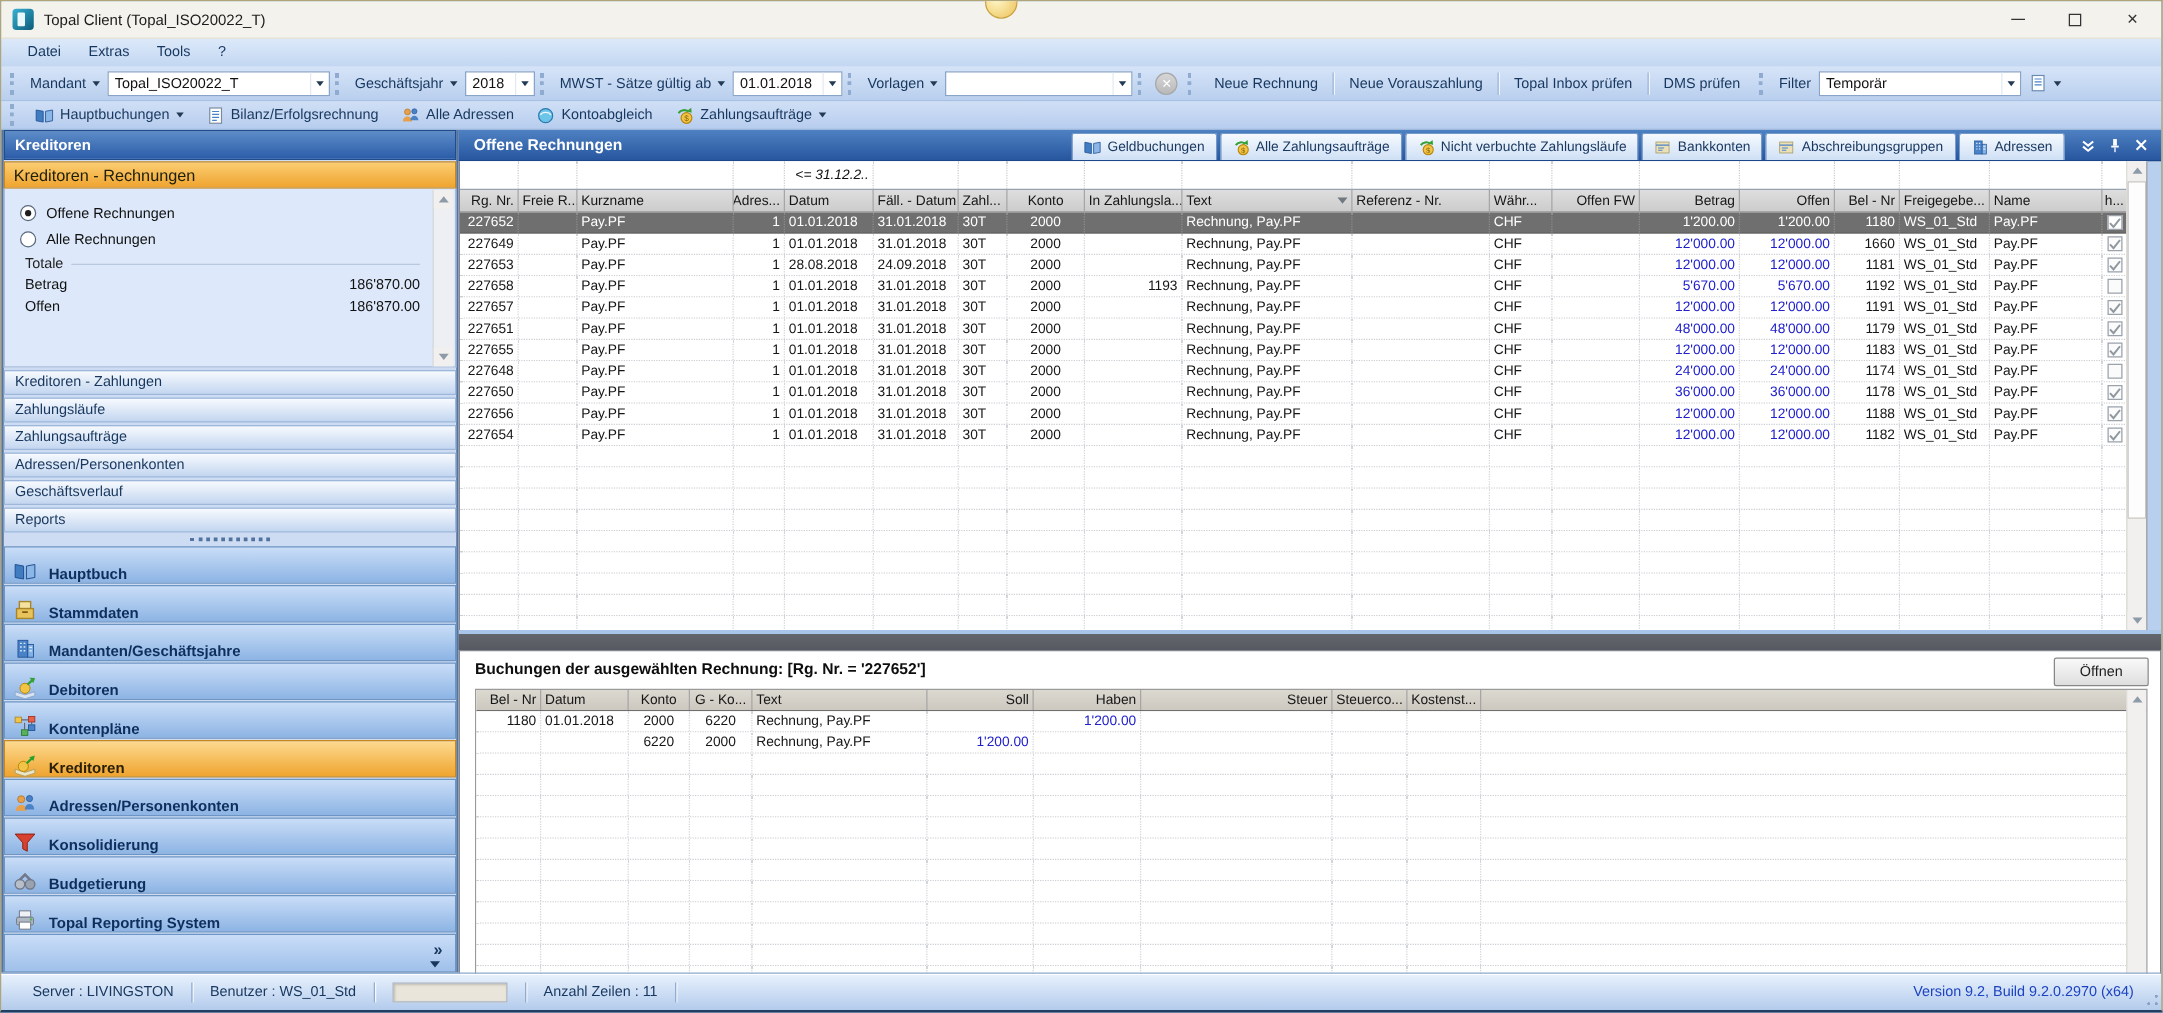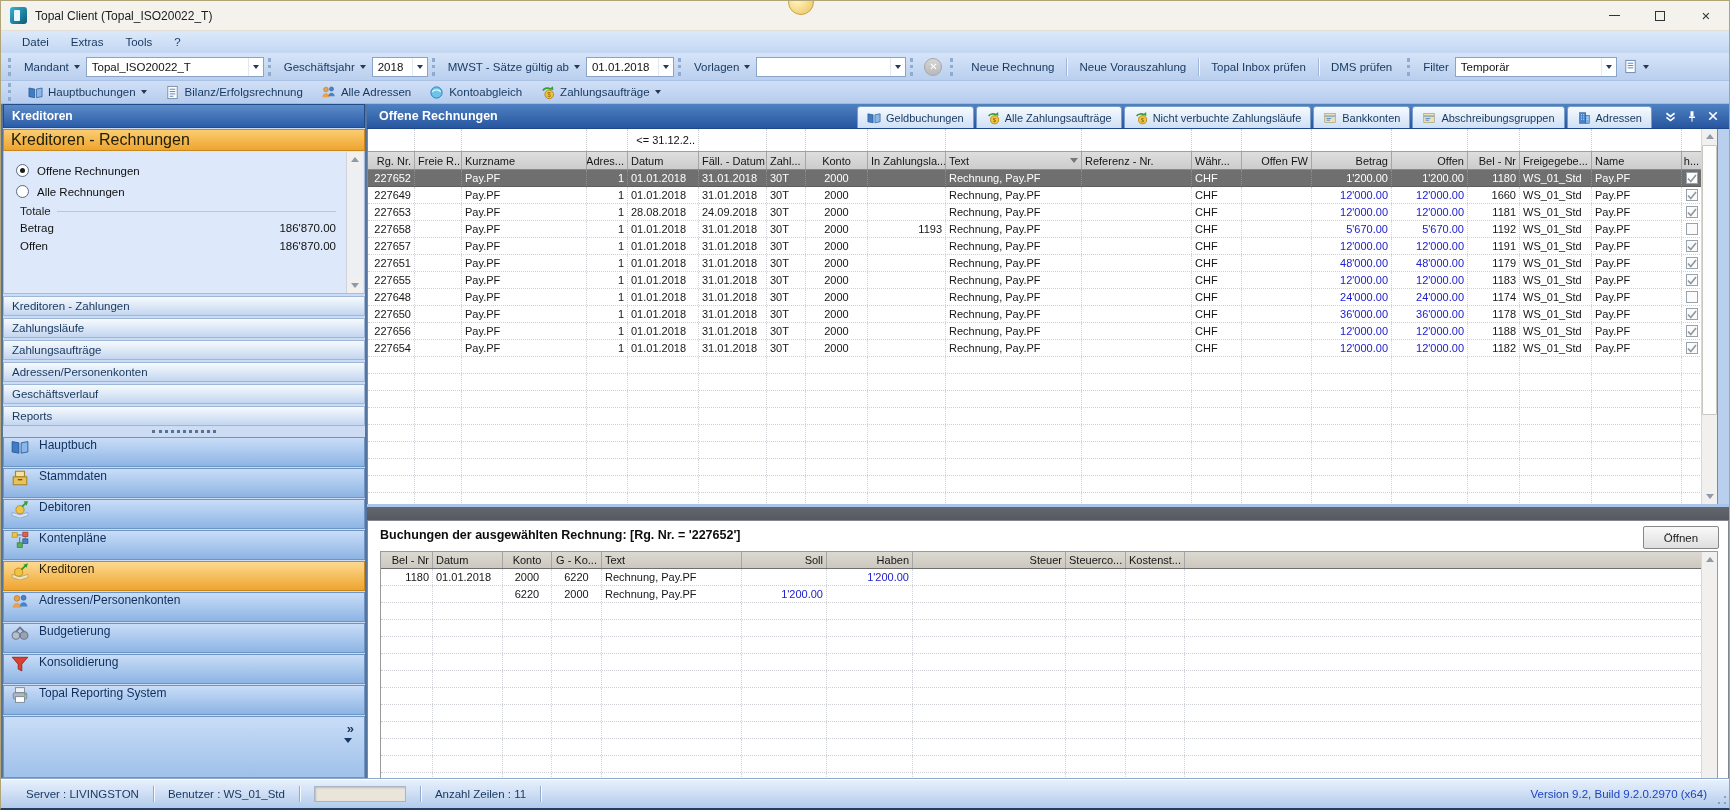--- a/index.html
+++ b/index.html
@@ -31,34 +31,34 @@
   .tbtn{font-size:11.5px;color:#17375e;padding:0 11px;height:22px;display:flex;align-items:center;white-space:nowrap}
   .vsep{width:1px;height:18px;background:#9db6da;box-shadow:1px 0 0 rgba(255,255,255,.75);margin:0 1px;flex:0 0 auto}
   .roundx{width:18px;height:18px;border-radius:50%;background:linear-gradient(#d6d6d6,#b9b9b9);border:1px solid #a7a7a7;color:#fff;font-size:10px;display:flex;align-items:center;justify-content:center;margin:0 4px}
   .t2item{display:flex;align-items:center;gap:5px;font-size:11.5px;color:#17375e;padding:0 8px;height:20px;white-space:nowrap}
   .icon{display:inline-flex;align-items:center;justify-content:center}
 
   
   .content{flex:1;position:relative;background:#56749e}
   .sidebar{position:absolute;left:2px;top:0;width:362px;height:674px;background:#cddcf2;display:flex;flex-direction:column}
   .sb-header{height:24px;background:linear-gradient(#5d8cc8,#2b5ca8);border:1px solid #1f4c8c;color:#fff;font-weight:bold;font-size:12px;display:flex;align-items:center;padding-left:8px;flex:0 0 auto}
-  .sb-active-section{height:22px;margin-top:1px;background:linear-gradient(#fbcd72,#efa42f);border:1px solid #c9881e;font-size:16px;color:#20200a;display:flex;align-items:center;padding-left:7px;flex:0 0 auto}
+  .sb-active-section{height:22px;margin-top:1px;background:linear-gradient(#fbcd72,#efa42f);border:1px solid #c9881e;font-size:13px;color:#20200a;display:flex;align-items:center;padding-left:7px;flex:0 0 auto}
   .sb-panel{height:143px;background:#dde9fa;border:1px solid #a9bdda;border-top:none;position:relative;padding:9px 28px 0 12px;flex:0 0 auto}
   .radio-row{display:flex;align-items:center;gap:8px;height:21px;font-size:11.5px;color:#101010}
   .radio{width:13px;height:13px;border-radius:50%;border:1px solid #5a6a7e;background:#fff;display:flex;align-items:center;justify-content:center;flex:0 0 auto}
   .radio.on::after{content:'';width:5px;height:5px;border-radius:50%;background:#1c1c1c}
   .totale{font-size:11.5px;color:#222;margin:3px 0 2px 4px;display:flex;align-items:center;gap:6px}
   .totale::after{content:'';flex:1;border-top:1px solid #b9c8de}
   .tot-row{display:flex;font-size:11.5px;color:#111;height:18px;align-items:center;padding-left:4px}
   .tot-row .val{margin-left:auto}
   .sb-vscroll{position:absolute;right:1px;top:1px;width:17px;height:141px;background:#edeff3;border-left:1px solid #cfd4dc}
   .sb-sec{height:20px;margin-top:2px;background:linear-gradient(#f7fafe,#c3d6f0);border:1px solid #9cb7da;font-size:11.5px;color:#17375e;display:flex;align-items:center;padding-left:8px;flex:0 0 auto}
   .sb-dots{height:10px;display:flex;align-items:center;justify-content:center;flex:0 0 auto}
   .sb-dots span{width:64px;border-top:3px dotted #51739e}
-  .nav-item{height:30px;margin-top:1px;background:linear-gradient(#c9ddf7,#8db4e4);border:1px solid #6d95c3;display:flex;align-items:flex-start;gap:10px;padding-left:7px;font-size:12px;font-weight:normal;color:#0e2f5d;flex:0 0 auto}
+  .nav-item{height:30px;margin-top:1px;background:linear-gradient(#c9ddf7,#8db4e4);border:1px solid #6d95c3;display:flex;align-items:flex-end;gap:10px;padding-left:7px;font-size:12px;font-weight:bold;color:#0e2f5d;flex:0 0 auto}
   .nav-item.active{background:linear-gradient(#fdda90,#efa42f);border-color:#c9881e;color:#2a1e05}
   .nav-tail{flex:1;background:linear-gradient(#c9ddf7,#9fc0ea);border:1px solid #6d95c3;margin-top:1px;position:relative}
   .chev{position:absolute;right:10px;top:4px;color:#17375e;font-size:13px;font-weight:bold}
   .chev-tri{position:absolute;right:12px;top:21px;width:0;height:0;border-left:4px solid transparent;border-right:4px solid transparent;border-top:5px solid #17375e}
 
   .main{position:absolute;left:366px;top:0;width:1362px;height:674px;display:flex;flex-direction:column;background:#b9cfee}
   .main-header{height:25px;background:linear-gradient(#4e81c2,#27569f);border-bottom:1px solid #1d4788;display:flex;align-items:flex-end;padding-left:0;position:relative;flex:0 0 auto}
   .main-title{position:absolute;left:12px;top:5px;color:#fff;font-weight:bold;font-size:12.5px}
   .tabs{margin-left:auto;display:flex;align-items:flex-end;gap:2px;height:100%}
   .tab{height:22px;background:linear-gradient(#f6fafe,#cfe0f5);border:1px solid #7a9cc9;border-bottom:none;border-radius:3px 3px 0 0;display:flex;align-items:center;gap:5px;padding:0 9px;font-size:11px;color:#17375e;white-space:nowrap}
@@ -337,20 +337,30 @@
                 <rect x="4" y="2" width="8" height="5" fill="#f6e2a0" stroke="#a8852a"></rect>
                 <rect x="2" y="7" width="12" height="7" fill="#e8c25a" stroke="#a8852a"></rect>
                 <path d="M6 9.5h4" stroke="#7a5a10" stroke-width="1.2"></path>
               </svg>
             </span>
             <span>Stammdaten</span>
           </div>
           <div class="nav-item">
             <span class="icon">
               <svg width="18" height="18" viewBox="0 0 16 16">
+                <rect x="3" y="2" width="7" height="12" fill="#4a82c8" stroke="#1e4f8f" stroke-width=".6"></rect>
+                <rect x="10" y="5" width="4" height="9" fill="#7fb0e6" stroke="#1e4f8f" stroke-width=".6"></rect>
+                <path d="M4.5 4.2h1.2M7 4.2h1.2M4.5 6.8h1.2M7 6.8h1.2M4.5 9.4h1.2M7 9.4h1.2M11 7h2M11 9.5h2" stroke="#dce8f8"></path>
+              </svg>
+            </span>
+            <span>Mandanten/Geschäftsjahre</span>
+          </div>
+          <div class="nav-item">
+            <span class="icon">
+              <svg width="18" height="18" viewBox="0 0 16 16">
                 <path d="M1 11l7 2.2 7-2.2v2.8l-7 2.2-7-2.2z" fill="#d8e4f4" stroke="#8aa0c0" stroke-width=".6"></path>
                 <circle cx="8" cy="8.6" r="3.6" fill="#f2c445" stroke="#b8860b" stroke-width=".7"></circle>
                 <path d="M13.6 2.4L9.8 6" stroke="#35a035" stroke-width="1.6"></path>
                 <path d="M11.2 1l4 .2-1.3 3.8z" fill="#35a035"></path>
               </svg>
             </span>
             <span>Debitoren</span>
           </div>
           <div class="nav-item">
             <span class="icon">
@@ -382,34 +392,34 @@
                 <path d="M1.4 13c0-2.8 1.9-4.2 3.9-4.2s3.9 1.4 3.9 4.2z" fill="#e8a04a"></path>
                 <circle cx="11.2" cy="4.3" r="2.2" fill="#4a82c8" stroke="#1e4f8f" stroke-width=".5"></circle>
                 <path d="M7.8 12c.2-2.5 1.7-3.8 3.4-3.8s3.3 1.3 3.4 3.8z" fill="#4a82c8"></path>
               </svg>
             </span>
             <span>Adressen/Personenkonten</span>
           </div>
           <div class="nav-item">
             <span class="icon">
               <svg width="18" height="18" viewBox="0 0 16 16">
+                <path d="M1 2h14L9.6 8.2v6l-3.2-1.7V8.2z" fill="#d84030" stroke="#8e1f12" stroke-width=".7"></path>
+              </svg>
+            </span>
+            <span>Konsolidierung</span>
+          </div>
+          <div class="nav-item">
+            <span class="icon">
+              <svg width="18" height="18" viewBox="0 0 16 16">
                 <circle cx="4.4" cy="10.2" r="3.4" fill="#b8bec8" stroke="#70788a"></circle>
                 <circle cx="11.6" cy="10.2" r="3.4" fill="#9aa2b0" stroke="#70788a"></circle>
                 <path d="M4.4 6.8L8 3.2l3.6 3.6" stroke="#70788a" stroke-width="1.8" fill="none"></path>
               </svg>
             </span>
             <span>Budgetierung</span>
-          </div>
-          <div class="nav-item">
-            <span class="icon">
-              <svg width="18" height="18" viewBox="0 0 16 16">
-                <path d="M1 2h14L9.6 8.2v6l-3.2-1.7V8.2z" fill="#d84030" stroke="#8e1f12" stroke-width=".7"></path>
-              </svg>
-            </span>
-            <span>Konsolidierung</span>
           </div>
           <div class="nav-item">
             <span class="icon">
               <svg width="18" height="18" viewBox="0 0 16 16">
                 <rect x="4" y="1.5" width="8" height="4.5" fill="#eef2f6" stroke="#707a88" stroke-width=".7"></rect>
                 <rect x="2" y="6" width="12" height="5.5" rx="1" fill="#b0b8c4" stroke="#707a88" stroke-width=".7"></rect>
                 <rect x="4" y="9.5" width="8" height="5" fill="#fff" stroke="#707a88" stroke-width=".7"></rect>
                 <circle cx="12.3" cy="7.6" r=".9" fill="#58b058"></circle>
               </svg>
             </span>
@@ -509,21 +519,21 @@
             </span>
         </div>
       </div>
 
       <div class="grid-area" id="maingrid">
           <div class="filter-row gcols">
             <div class="f-cell" style="width: 47px;"></div>
             <div class="f-cell" style="width: 47px;"></div>
             <div class="f-cell" style="width: 125px;"></div>
             <div class="f-cell" style="width: 41px;"></div>
-            <div class="f-cell" style="width: 71px; justify-content: flex-end;">&lt;= 31.12.2..</div>
+            <div class="f-cell" style="width: 71px; justify-content: flex-end; font-style: italic;">&lt;= 31.12.2..</div>
             <div class="f-cell" style="width: 68px;"></div>
             <div class="f-cell" style="width: 39px;"></div>
             <div class="f-cell" style="width: 62px;"></div>
             <div class="f-cell" style="width: 78px;"></div>
             <div class="f-cell" style="width: 136px;"></div>
             <div class="f-cell" style="width: 110px;"></div>
             <div class="f-cell" style="width: 50px;"></div>
             <div class="f-cell" style="width: 70px;"></div>
             <div class="f-cell" style="width: 80px;"></div>
             <div class="f-cell" style="width: 76px;"></div>

